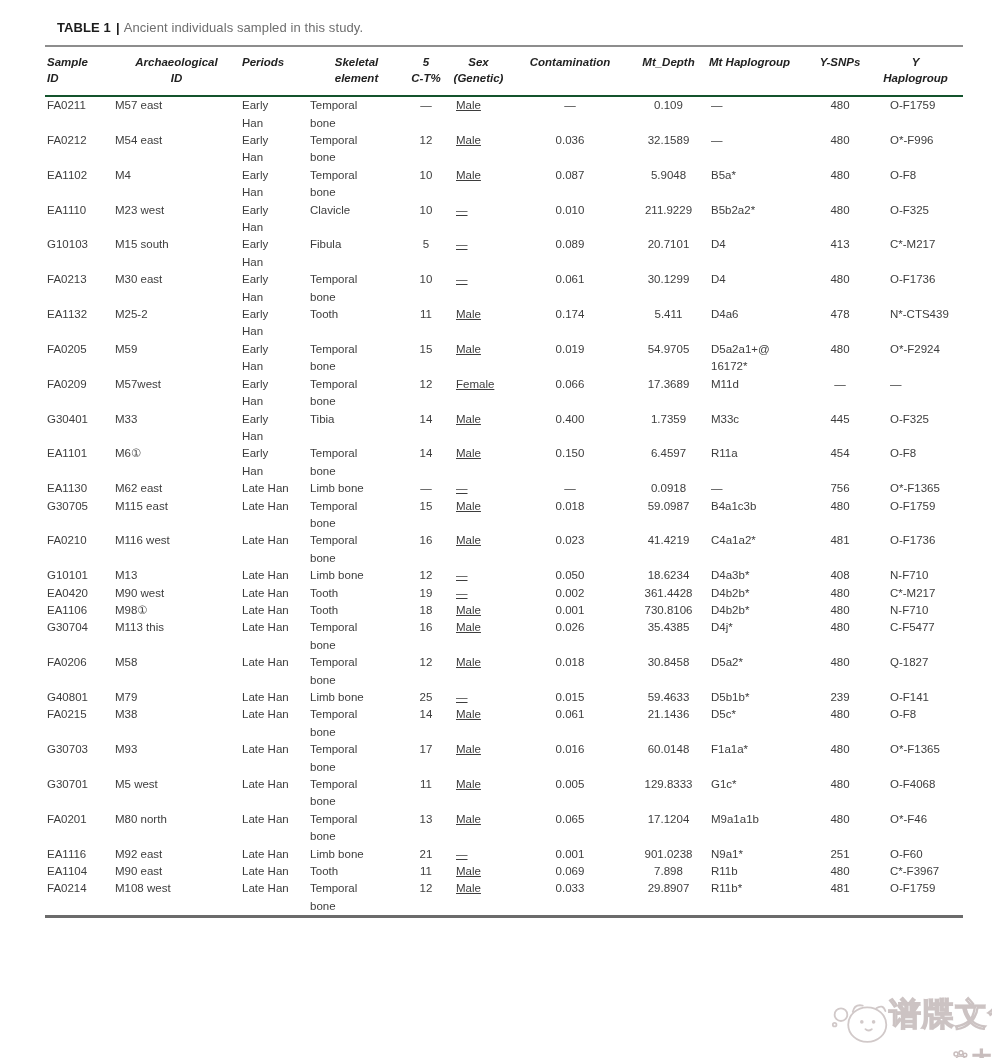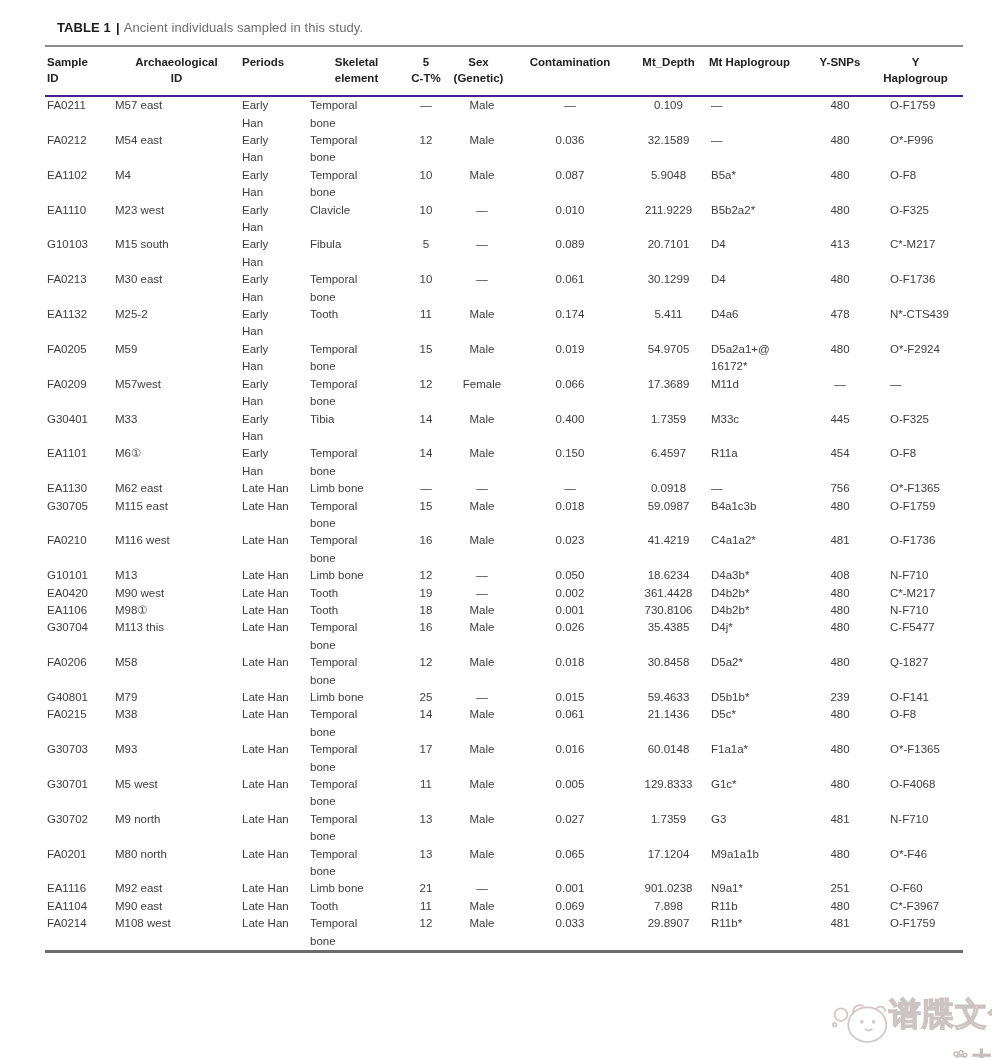--- a/index.html
+++ b/index.html
@@ -26,21 +26,21 @@
     color: #1c1c1c;
   }
   .title-sep { margin: 0 4px 0 5px; }
   table.data-table {
     border-collapse: collapse;
     table-layout: fixed;
     width: 918px;
     border-top: 2px solid #8d8d8d;
     border-bottom: 3px solid #6b6b6b;
   }
-  thead tr { border-bottom: 2px solid #4c1d95; }
+  thead tr { border-bottom: 2px solid #14532d; font-style: italic; }
   th {
     font-size: 11.5px;
     font-weight: bold;
     color: #222222;
     padding: 7px 2px 9px 2px;
     vertical-align: top;
     white-space: pre-line;
     line-height: 1.4;
   }
   td {
@@ -55,21 +55,21 @@
   col.c1 { width: 68px; }  col.c2 { width: 127px; } col.c3 { width: 68px; }
   col.c4 { width: 97px; }  col.c5 { width: 42px; }  col.c6 { width: 63px; }
   col.c7 { width: 120px; } col.c8 { width: 77px; }  col.c9 { width: 105px; }
   col.c10 { width: 56px; } col.c11 { width: 95px; }
   
   th.c1, th.c3, th.c9 { text-align: left; }
   th.c2, th.c4, th.c5, th.c6, th.c7, th.c8, th.c10, th.c11 { text-align: center; }
   
   td.c1, td.c2, td.c3, td.c4, td.c9 { text-align: left; }
   td.c5, td.c7, td.c8, td.c10 { text-align: center; }
-  td.c6 { text-align: center; padding-left: 9px; }
+  td.c6 { text-align: left; padding-left: 9px; text-decoration: underline; }
   td.c9 { padding-left: 4px; }
   td.c11 { text-align: left; padding-left: 22px; }
   
   .watermark {
     position: absolute;
     left: 786px; top: 980px;
     width: 206px;
     opacity: 0.9;
     pointer-events: none;
   }
@@ -469,34 +469,20 @@
 bone</td>
           <td class="c5">11</td>
           <td class="c6">Male</td>
           <td class="c7">0.005</td>
           <td class="c8">129.8333</td>
           <td class="c9">G1c*</td>
           <td class="c10">480</td>
           <td class="c11">O-F4068</td>
         </tr>
         <tr>
-          <td class="c1">G30702</td>
-          <td class="c2">M9 north</td>
-          <td class="c3">Late Han</td>
-          <td class="c4">Temporal
-bone</td>
-          <td class="c5">13</td>
-          <td class="c6">Male</td>
-          <td class="c7">0.027</td>
-          <td class="c8">1.7359</td>
-          <td class="c9">G3</td>
-          <td class="c10">481</td>
-          <td class="c11">N-F710</td>
-        </tr>
-        <tr>
           <td class="c1">FA0201</td>
           <td class="c2">M80 north</td>
           <td class="c3">Late Han</td>
           <td class="c4">Temporal
 bone</td>
           <td class="c5">13</td>
           <td class="c6">Male</td>
           <td class="c7">0.065</td>
           <td class="c8">17.1204</td>
           <td class="c9">M9a1a1b</td>

